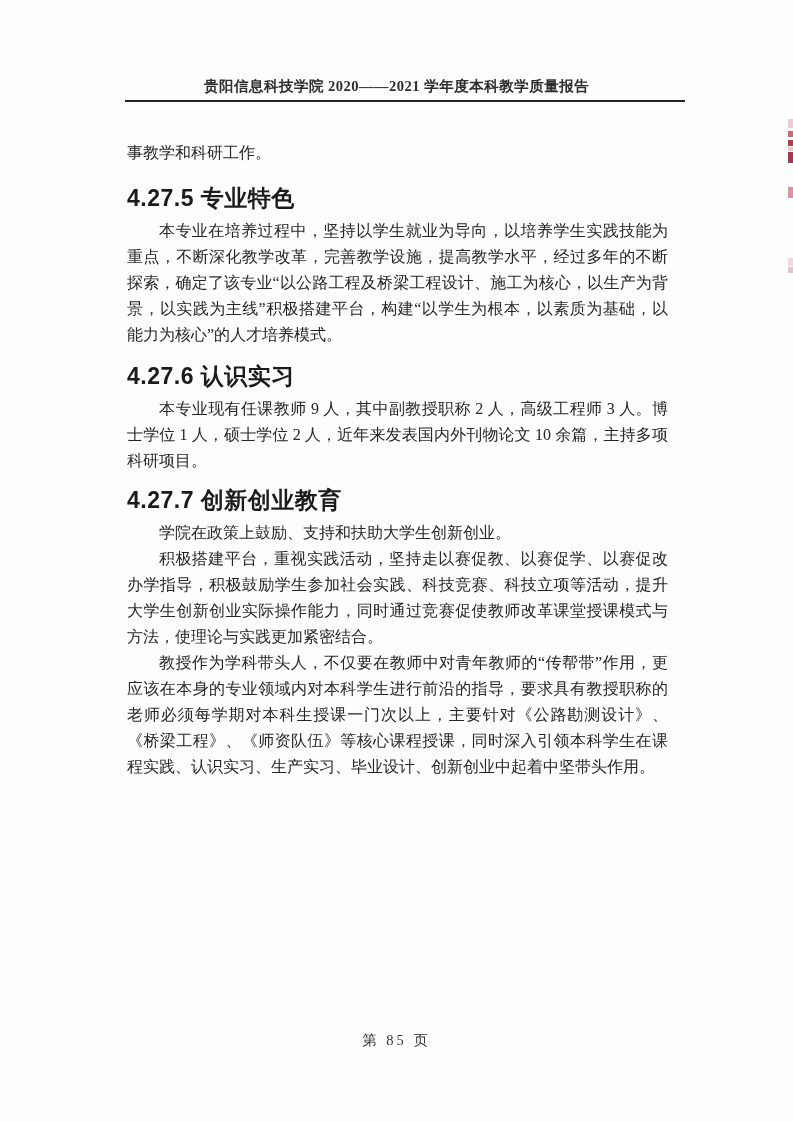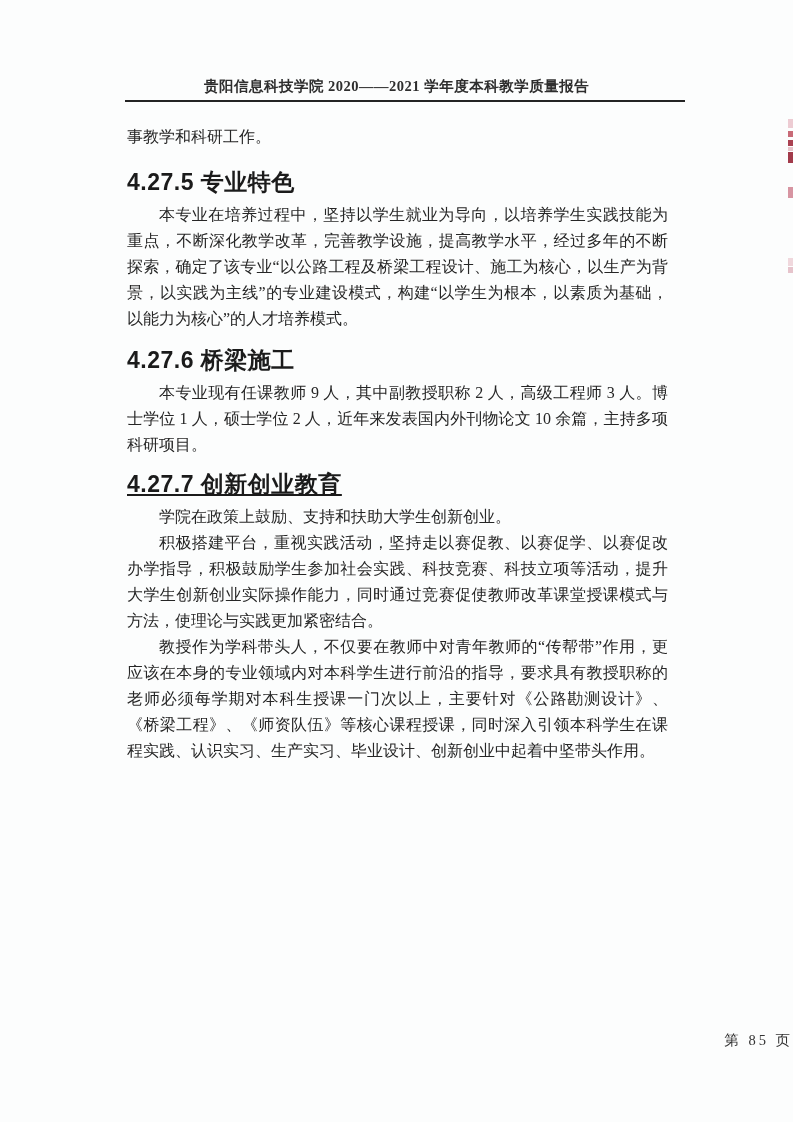--- a/index.html
+++ b/index.html
@@ -24,48 +24,48 @@
   }
   .header-rule{
     position:absolute;
     top:100px;left:125px;
     width:560px;height:0;
     border-top:2px solid #242424;
   }
   
   .content{
     position:absolute;
-    left:127px;top:124px;
+    left:127px;top:140px;
     width:541px;
     font-size:16px;
     line-height:26px;
     text-align:justify;
   }
   .content p{margin:0;text-indent:2em;}
   .content p.continuation{text-indent:0;}
   .section h2{
     font-family:"Liberation Sans","DejaVu Sans",sans-serif;
     font-size:23px;
     font-weight:700;
     line-height:24px;
     color:#1b1b1b;
     letter-spacing:0.5px;
     margin:0;
     text-indent:0;
   }
   .section.s1 h2{margin:20px 0 8px;}
   .section.s2 h2{margin:16px 0 8px;}
-  .section.s3 h2{margin:14px 0 8px;text-decoration:underline;}
+  .section.s3 h2{margin:14px 0 8px;}
   .section.s4 h2{margin:6px 0 8px;}
   .section.s5 h2{margin:0 0 2px;}
   
   .page-number{
     position:absolute;
     top:1031px;left:0;right:0;
-    text-align:right;
+    text-align:center;
     font-size:14.5px;
     letter-spacing:3px;
     color:#333;
   }
   
   .mark{position:absolute;right:0;width:5px;}
   .m1{top:119px;height:9px;background:#edccd3;}
   .m2{top:131px;height:6px;background:#c86a77;}
   .m3{top:140px;height:6px;background:#aa4252;}
   .m4{top:147px;height:4px;background:#e7c3ca;}
@@ -82,25 +82,25 @@
   <div class="header-title">贵阳信息科技学院 2020——2021 学年度本科教学质量报告</div>
 
   <div class="header-rule"></div>
 
   <main class="content">
 
     <p class="continuation">事教学和科研工作。</p>
 
     <section class="section s1">
       <h2>4.27.5 专业特色</h2>
-      <p>本专业在培养过程中，坚持以学生就业为导向，以培养学生实践技能为重点，不断深化教学改革，完善教学设施，提高教学水平，经过多年的不断探索，确定了该专业“以公路工程及桥梁工程设计、施工为核心，以生产为背景，以实践为主线”的专业建设模式，构建“以学生为根本，以素质为基础，以能力为核心”的人才培养模式。</p>
+      <p>本专业在培养过程中，坚持以学生就业为导向，以培养学生实践技能为重点，不断深化教学改革，完善教学设施，提高教学水平，经过多年的不断探索，确定了该专业“以公路工程及桥梁工程设计、施工为核心，以生产为背景，以实践为主线”积极搭建平台，构建“以学生为根本，以素质为基础，以能力为核心”的人才培养模式。</p>
     </section>
 
     <section class="section s2">
-      <h2>4.27.6 桥梁施工</h2>
+      <h2>4.27.6 认识实习</h2>
       <p>本专业现有任课教师 9 人，其中副教授职称 2 人，高级工程师 3 人。博士学位 1 人，硕士学位 2 人，近年来发表国内外刊物论文 10 余篇，主持多项科研项目。</p>
     </section>
 
     <section class="section s3">
       <h2>4.27.7 创新创业教育</h2>
       <p>学院在政策上鼓励、支持和扶助大学生创新创业。</p>
       <p>积极搭建平台，重视实践活动，坚持走以赛促教、以赛促学、以赛促改办学指导，积极鼓励学生参加社会实践、科技竞赛、科技立项等活动，提升大学生创新创业实际操作能力，同时通过竞赛促使教师改革课堂授课模式与方法，使理论与实践更加紧密结合。</p>
     </section>
 
     <section class="section s4">

